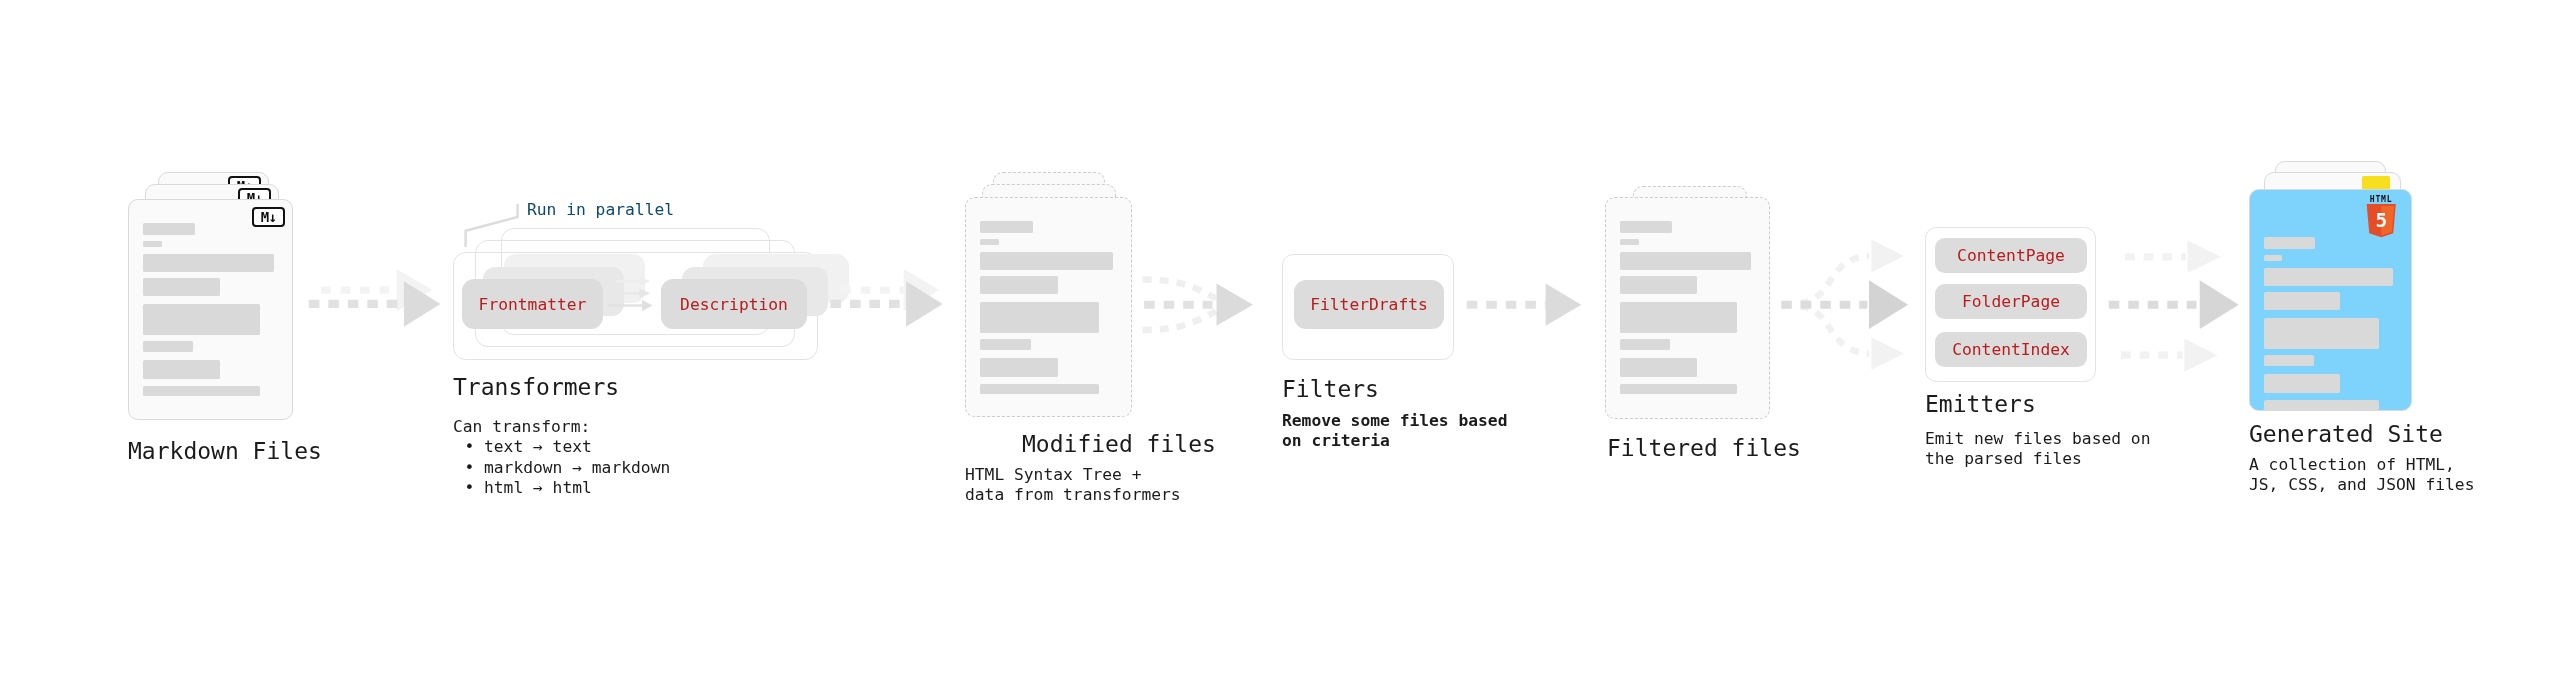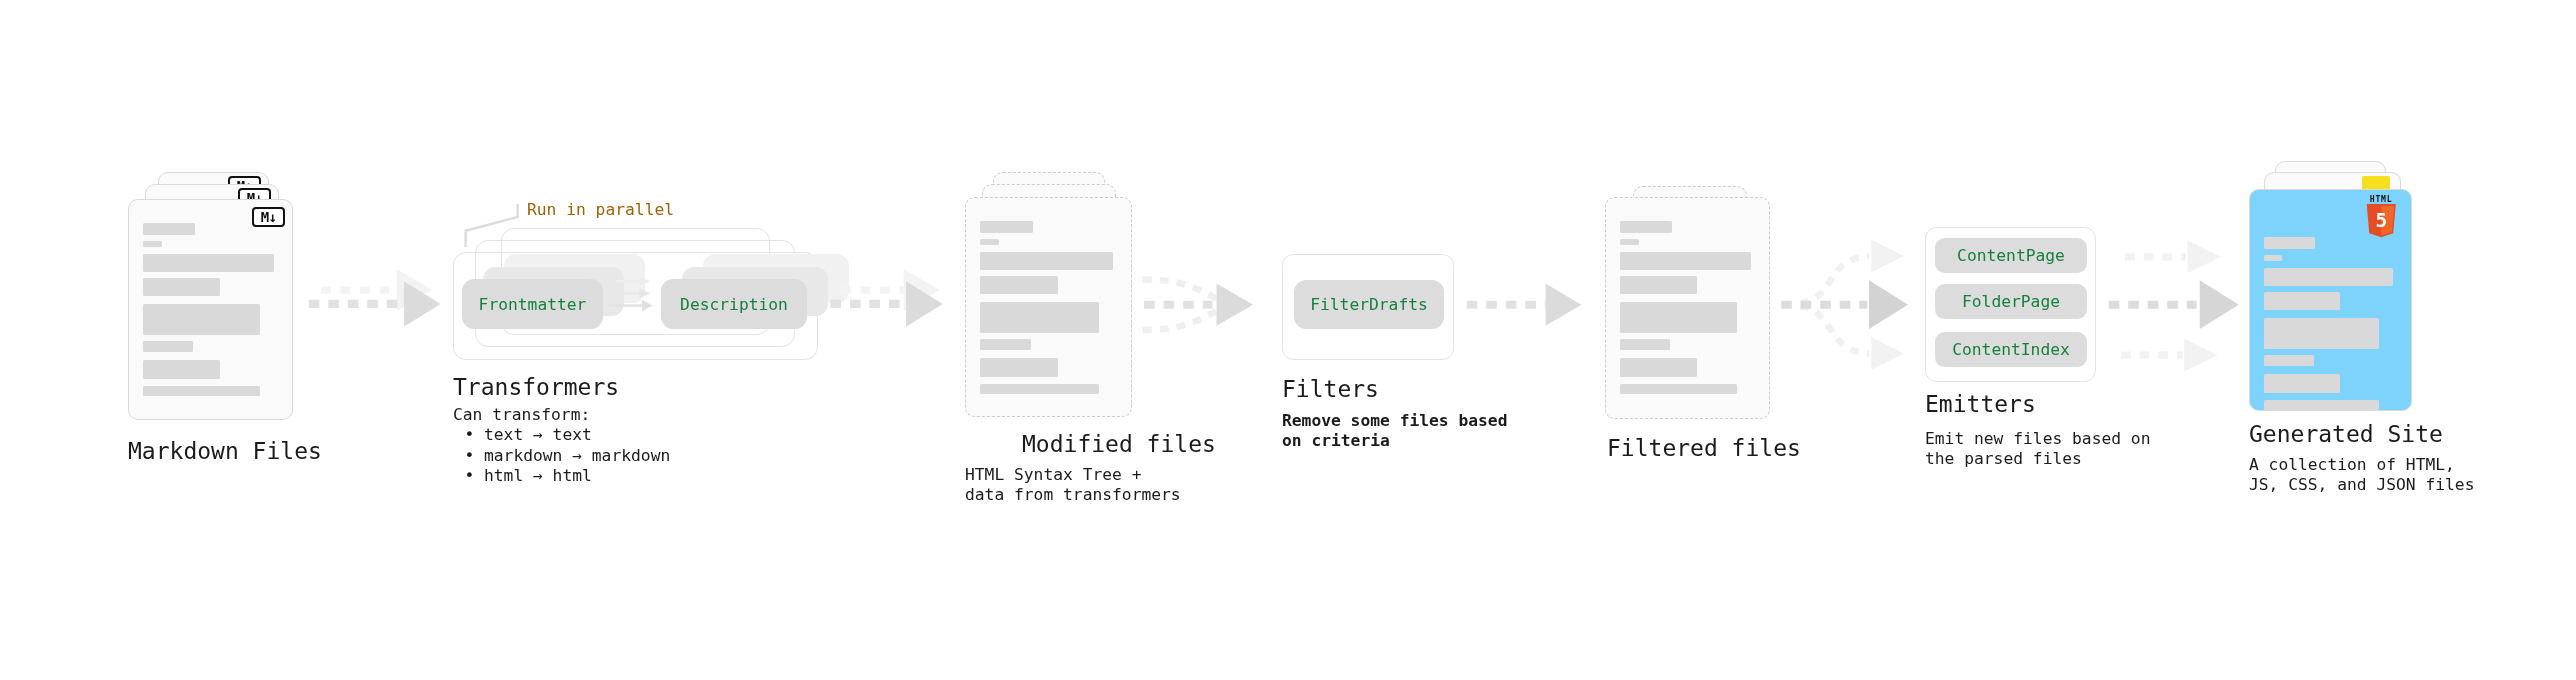--- a/index.html
+++ b/index.html
@@ -35,30 +35,30 @@
   .html5-badge{position:absolute;right:11.4px;top:4.9px;width:37px;text-align:center;}
   .html5-word{font-size:8.1px;font-weight:bold;letter-spacing:0.8px;color:#111;line-height:9px;}
   .css-badge{position:absolute;right:9.8px;top:20px;width:24.4px;text-align:center;}
   .css-word{font-size:7.3px;font-weight:bold;color:#111;line-height:8.1px;}
   .css-underline{height:3.3px;background:#2965f1;margin-top:0.8px;border-radius:0.8px;}
   .js-badge{position:absolute;right:9.8px;top:3.3px;width:28px;height:14.6px;background:#f7df1e;border-radius:1.6px;}
 
   
   .outline-box{position:absolute;border:1.6px solid #e3e3e3;border-radius:13px;box-sizing:border-box;background:transparent;}
   .pill{position:absolute;background:#dcdcdc;border-radius:12.2px;display:flex;align-items:center;justify-content:center;
-        font-size:16.3px;color:#15803d;box-sizing:border-box;}
+        font-size:16.3px;color:#b91c1c;box-sizing:border-box;}
   .pill.ghost1{background:#e8e8e8;}
   .pill.ghost2{background:#f1f1f1;}
   .pill.z{z-index:5;}
 
   
   .sec-label{position:absolute;font-size:23px;color:#1b1b1b;white-space:nowrap;z-index:6;}
   .sec-desc{position:absolute;font-size:16.3px;line-height:20.3px;color:#1b1b1b;white-space:nowrap;z-index:6;}
   .sec-desc .indent{padding-left:11.4px;}
-  .annotation{position:absolute;left:527px;top:200px;font-size:16.3px;color:#a16207;white-space:nowrap;z-index:6;}
+  .annotation{position:absolute;left:527px;top:200px;font-size:16.3px;color:#0c4a6e;white-space:nowrap;z-index:6;}
 
   
   #t-box3{left:501px;top:228px;width:269px;height:107px;}
   #t-box2{left:475px;top:240px;width:320px;height:107px;}
   #t-box1{left:453px;top:252px;width:365px;height:108px;}
 
   
   #f-box{left:1282px;top:254px;width:172px;height:106px;border-radius:11.4px;}
   #f-pill{left:1294px;top:280px;width:150px;height:49px;}
   #e-box{left:1925px;top:227px;width:171px;height:155px;border-radius:11.4px;}
@@ -162,21 +162,21 @@
     <div class="pill ghost1" style="left:483px;top:267px;width:141px;height:49px;"></div>
     <div class="pill z" style="left:462px;top:279px;width:141px;height:50px;">Frontmatter</div>
 
     <div class="pill ghost2" style="left:703px;top:254px;width:146px;height:49px;"></div>
     <div class="pill ghost1" style="left:682px;top:267px;width:146px;height:49px;"></div>
     <div class="pill z" style="left:661px;top:279px;width:146px;height:50px;">Description</div>
 
     <div class="annotation">Run in parallel</div>
 
     <div class="sec-label" style="left:453px;top:374px;">Transformers</div>
-    <div class="sec-desc" style="left:453px;top:405px;">
+    <div class="sec-desc" style="left:453px;top:417px;">
       <div>Can transform:</div>
       <div class="indent">• text → text</div>
       <div class="indent">• markdown → markdown</div>
       <div class="indent">• html → html</div>
     </div>
   </div>
 
   <div>
     <div class="doc-card dashed back" style="left:993px;top:172px;width:112px;height:65px;"></div>
     <div class="doc-card dashed mid" style="left:982px;top:184px;width:134px;height:65px;"></div>

